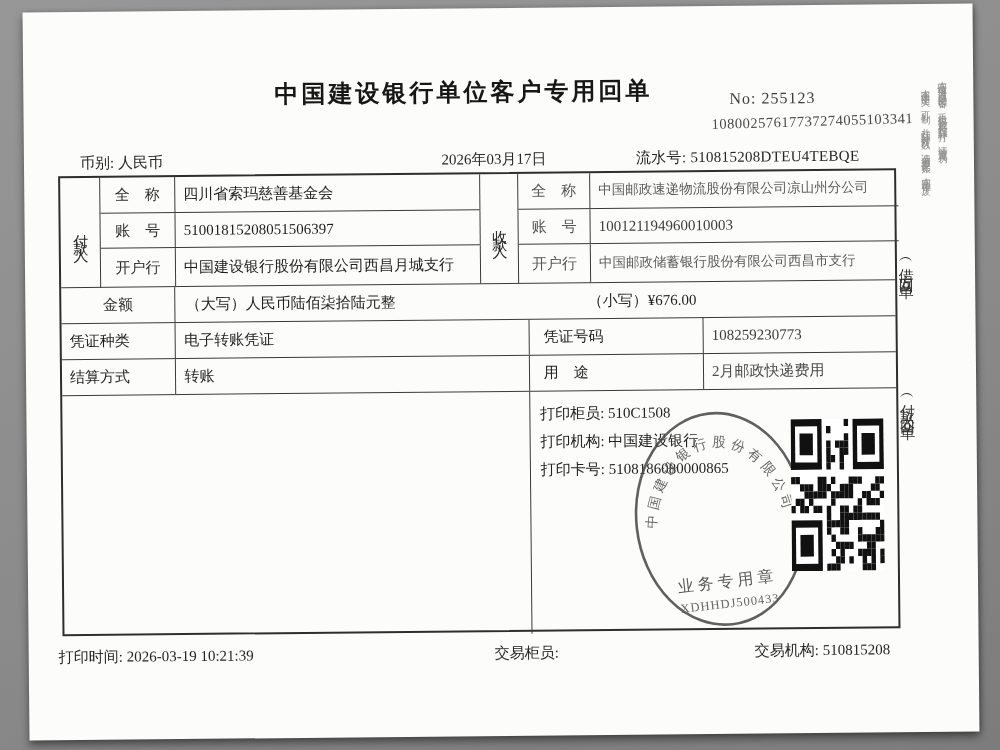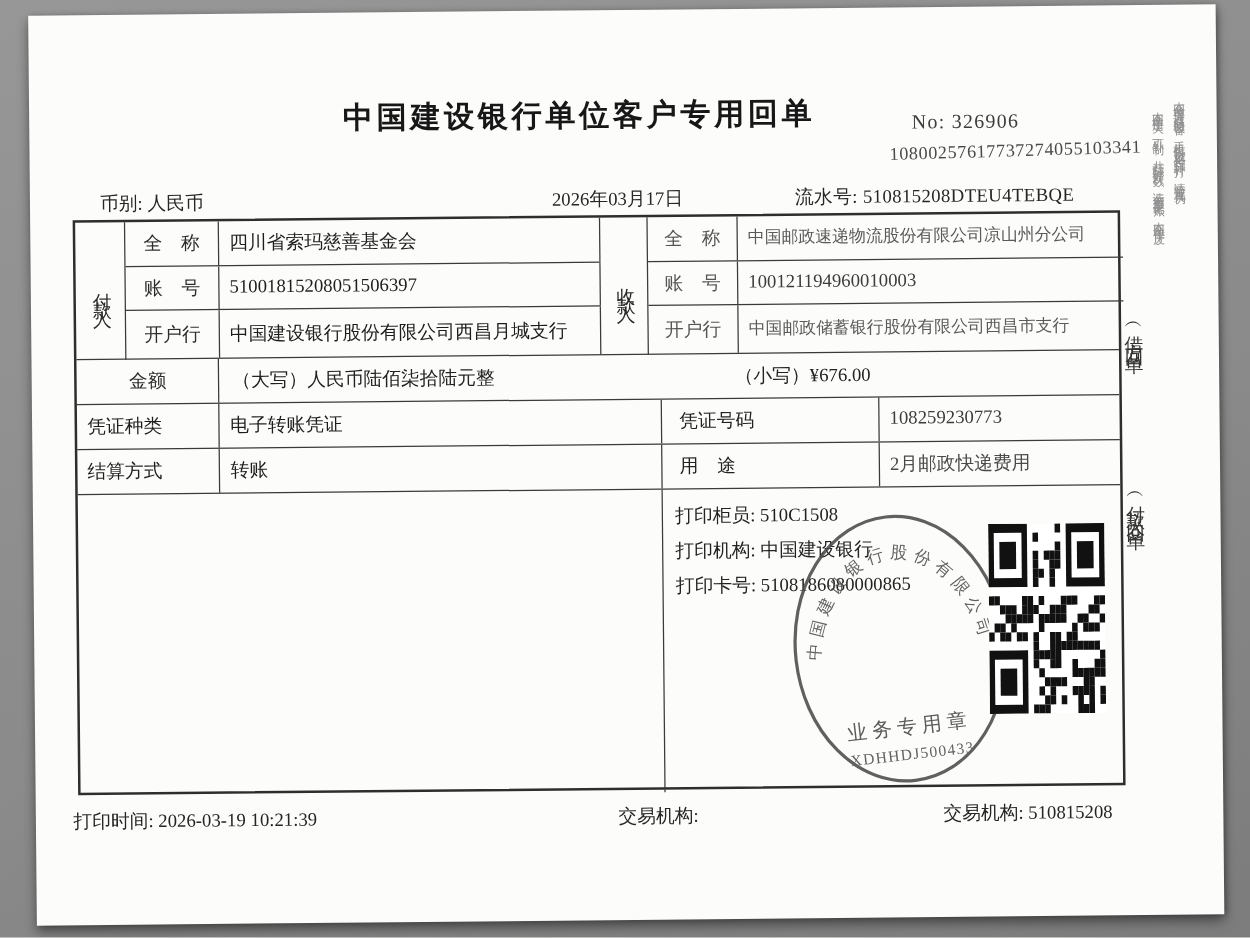--- a/index.html
+++ b/index.html
@@ -75,21 +75,21 @@
   .stamp{left:598px;top:396px;width:190px;height:235px;transform:rotate(-6deg);opacity:.88;}
   
   .qr{left:764px;top:414px;width:93px;height:152px;}
 </style>
 </head>
 <body>
 
 <div class="paper">
 
   <div class="abs title">中国建设银行单位客户专用回单</div>
-  <div class="abs no-line">No: 326906</div>
+  <div class="abs no-line">No: 255123</div>
   <div class="abs serial">10800257617737274055103341</div>
 
   <div class="abs meta currency">币别: 人民币</div>
   <div class="abs meta date">2026年03月17日</div>
   <div class="abs meta flowno">流水号: 510815208DTEU4TEBQE</div>
 
   <div class="abs tbl">
 
     <div class="row rb" style="height:110px">
       <div class="cell role" style="height:110px">付款人</div>
@@ -150,21 +150,21 @@
       <div class="cell" style="width:470px"></div>
       <div class="cell last printinfo" style="width:368px">
         <div>打印柜员: 510C1508</div>
         <div>打印机构: 中国建设银行</div>
         <div>打印卡号: 5108186080000865</div>
       </div>
     </div>
   </div>
 
   <div class="abs footer f1">打印时间: 2026-03-19 10:21:39</div>
-  <div class="abs footer f2">交易机构:</div>
+  <div class="abs footer f2">交易柜员:</div>
   <div class="abs footer f3">交易机构: 510815208</div>
 
   <div class="abs vlabel vl1">（借方回单）</div>
   <div class="abs vlabel vl2">（付款人回单）</div>
   <div class="abs fineprint fp-inner">本回单遗失，可补制，共打印补打次数，请勿重复记账，本回单作废。</div>
   <div class="abs fineprint fp-outer">本回单可通过自助设备、手机银行或柜台打印补打，请验证真伪。</div>
 
   <svg class="abs stamp" viewBox="0 0 190 235" xmlns="http://www.w3.org/2000/svg">
     <ellipse cx="95" cy="117" rx="84" ry="106" fill="none" stroke="#4b4b4b" stroke-width="2.6"></ellipse>
     <path id="arcpath" d="M 30 150 A 66 90 0 1 1 160 150" fill="none"></path>

